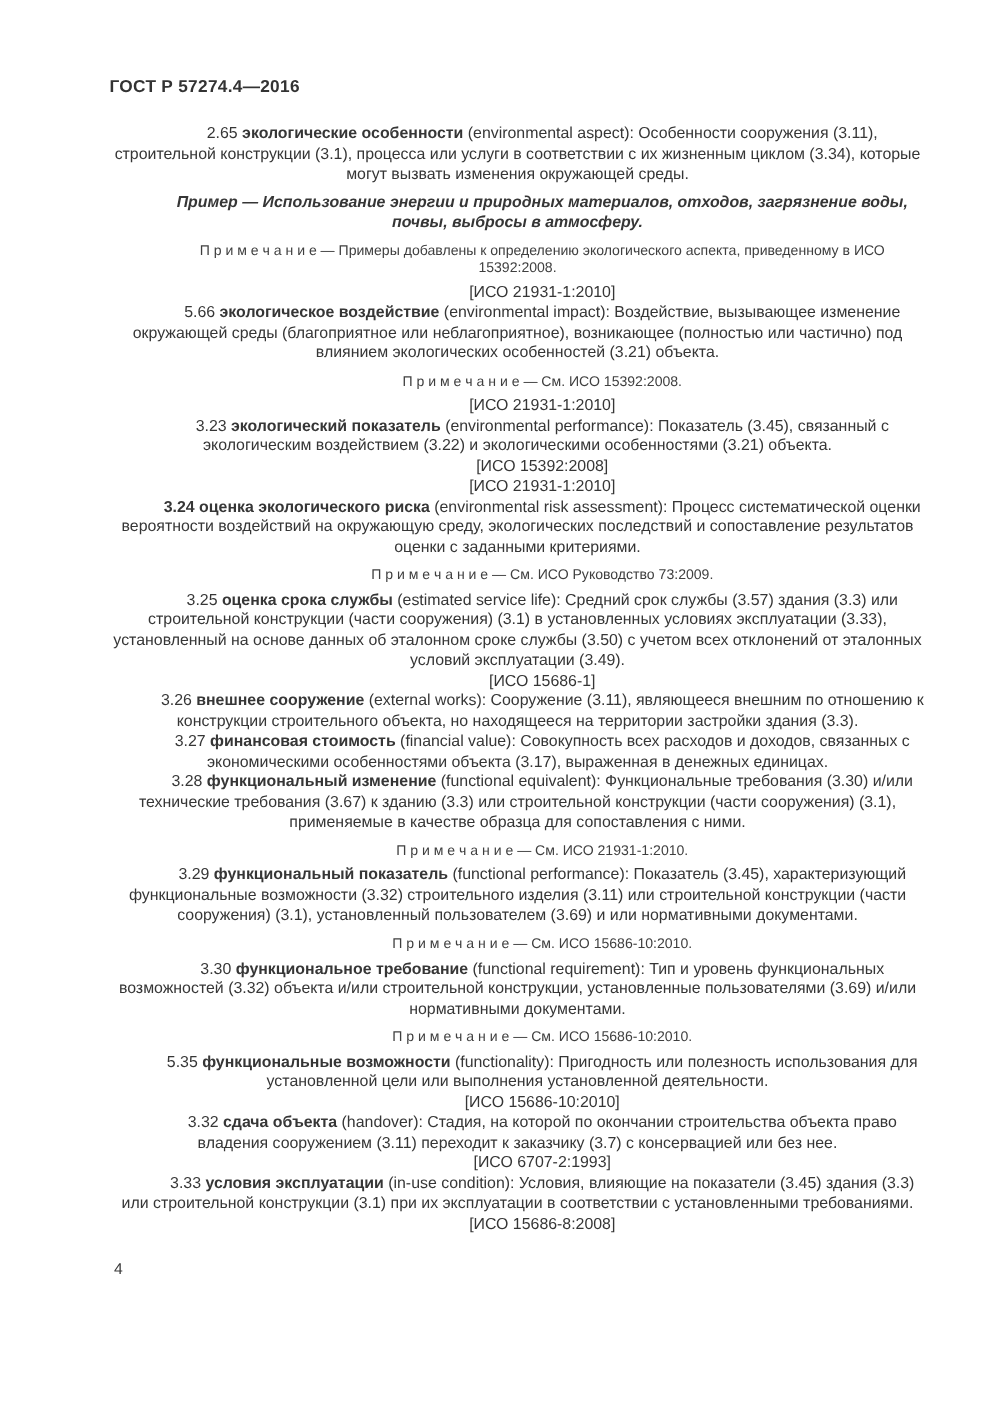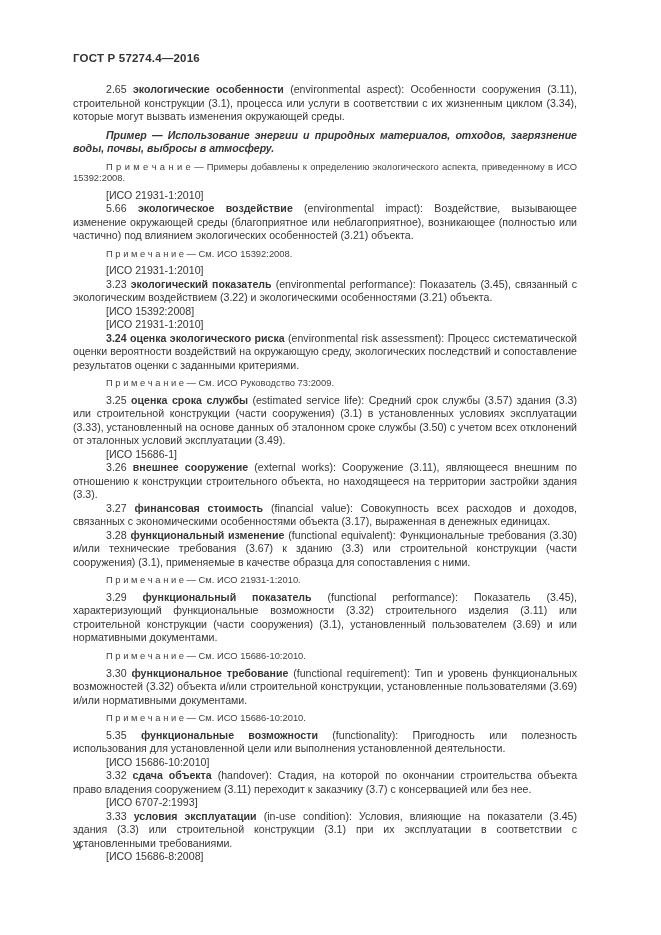--- a/index.html
+++ b/index.html
@@ -6,34 +6,35 @@
     margin: 0;
     padding: 0;
     background: #ffffff;
   }
   .page {
     position: relative;
     width: 661px;
     height: 922px;
     box-sizing: border-box;
     background: #ffffff;
-    padding: 52px 84px 0 73px;
+    padding: 52px 44px 0 73px;
     font-family: "Liberation Sans", sans-serif;
     color: #363636;
     overflow: hidden;
   }
   .doc-header {
     font-weight: bold;
     font-size: 11.5px;
     letter-spacing: 0.2px;
     margin-bottom: 19px;
     color: #333333;
   }
   .doc-body p {
     margin: 0;
+    text-align: center;
   }
   .block {
     font-size: 10.6px;
     line-height: 13.5px;
     text-align: justify;
     text-indent: 33px;
   }
   .ref {
     text-align: left;
   }

